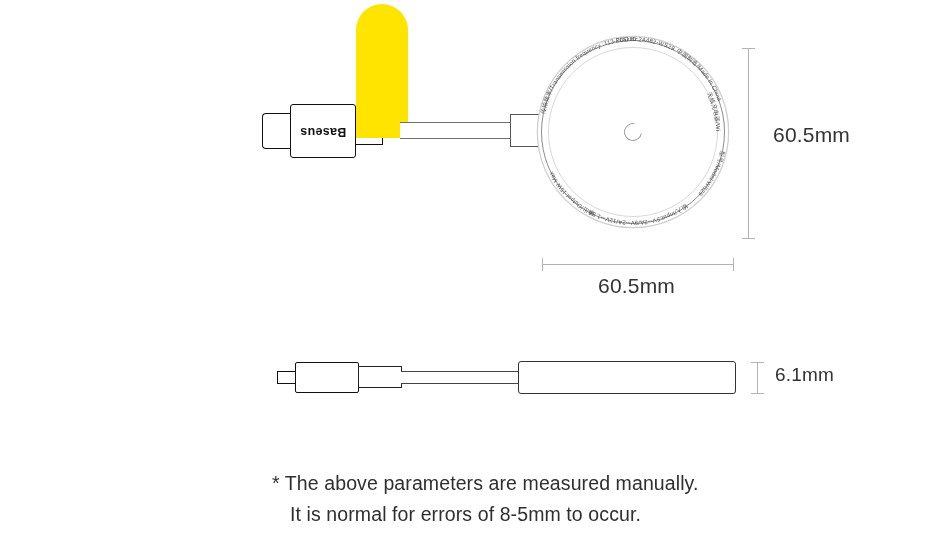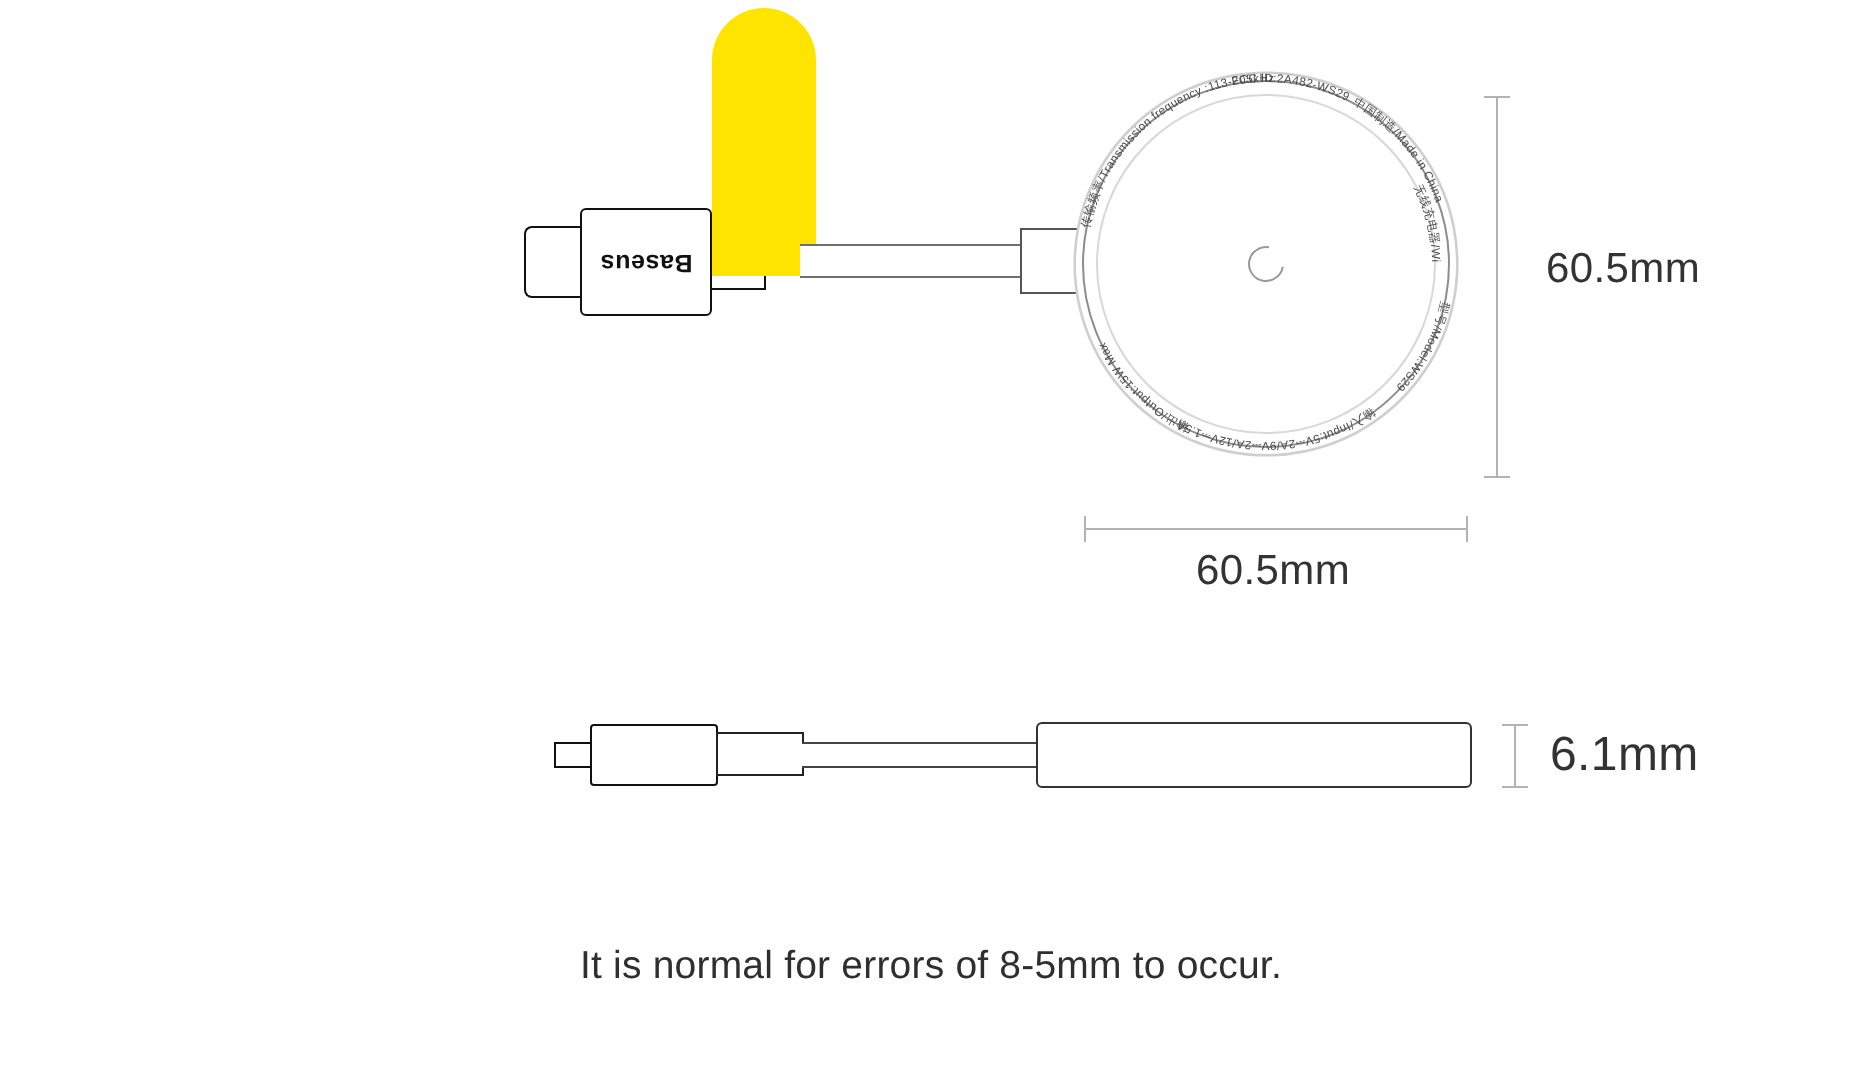--- a/index.html
+++ b/index.html
@@ -125,21 +125,21 @@
     left:680px;top:366px;width:44px;height:22px;
     border:1.3px solid #333;background:#fff;box-sizing:border-box;
   }
   .sv-puck{
     left:518px;top:361px;width:218px;height:33px;
     border:1.4px solid #333;background:#fff;box-sizing:border-box;
     border-radius:3px;
   }
   .dim-t-line{left:757px;top:362px;width:1px;height:31px;background:#b3b3b3;}
   .dim-t-cap{left:751px;width:13px;height:1px;background:#b3b3b3;}
-  .dim-label-t{left:775px;top:364px;font-size:24px;color:#333;letter-spacing:.2px;}
+  .dim-label-t{left:775px;top:364px;font-size:19px;color:#333;letter-spacing:.2px;}
 
   
   .footnote{
     left:272px;top:468px;width:620px;
     font-size:19.5px;line-height:31px;color:#2f2f2f;letter-spacing:.1px;
   }
   .footnote .l2{padding-left:18px;display:block;}
 </style>
 </head>
 <body>
@@ -215,16 +215,17 @@
   <div class="abs sv-cable"></div>
   <div class="abs sv-cable2"></div>
   <div class="abs sv-puck"></div>
 
   <div class="abs dim-t-line"></div>
   <div class="abs dim-t-cap" style="top:362px;"></div>
   <div class="abs dim-t-cap" style="top:393px;"></div>
   <div class="abs dim-label-t">6.1mm</div>
 
   <div class="abs footnote">
+    <span>* The above parameters are measured manually.</span>
     <span class="l2">It is normal for errors of 8-5mm to occur.</span>
   </div>
 
 </div>
 
 </body></html>

